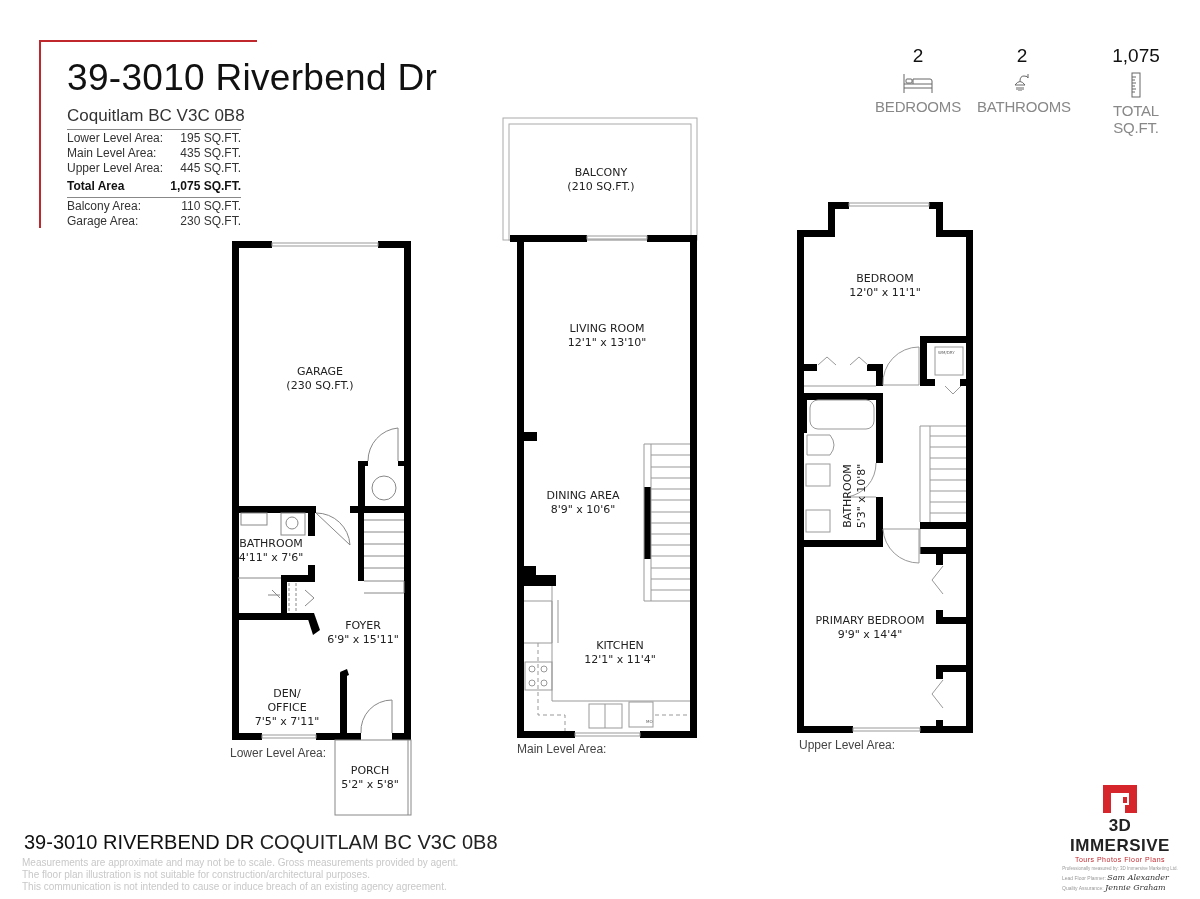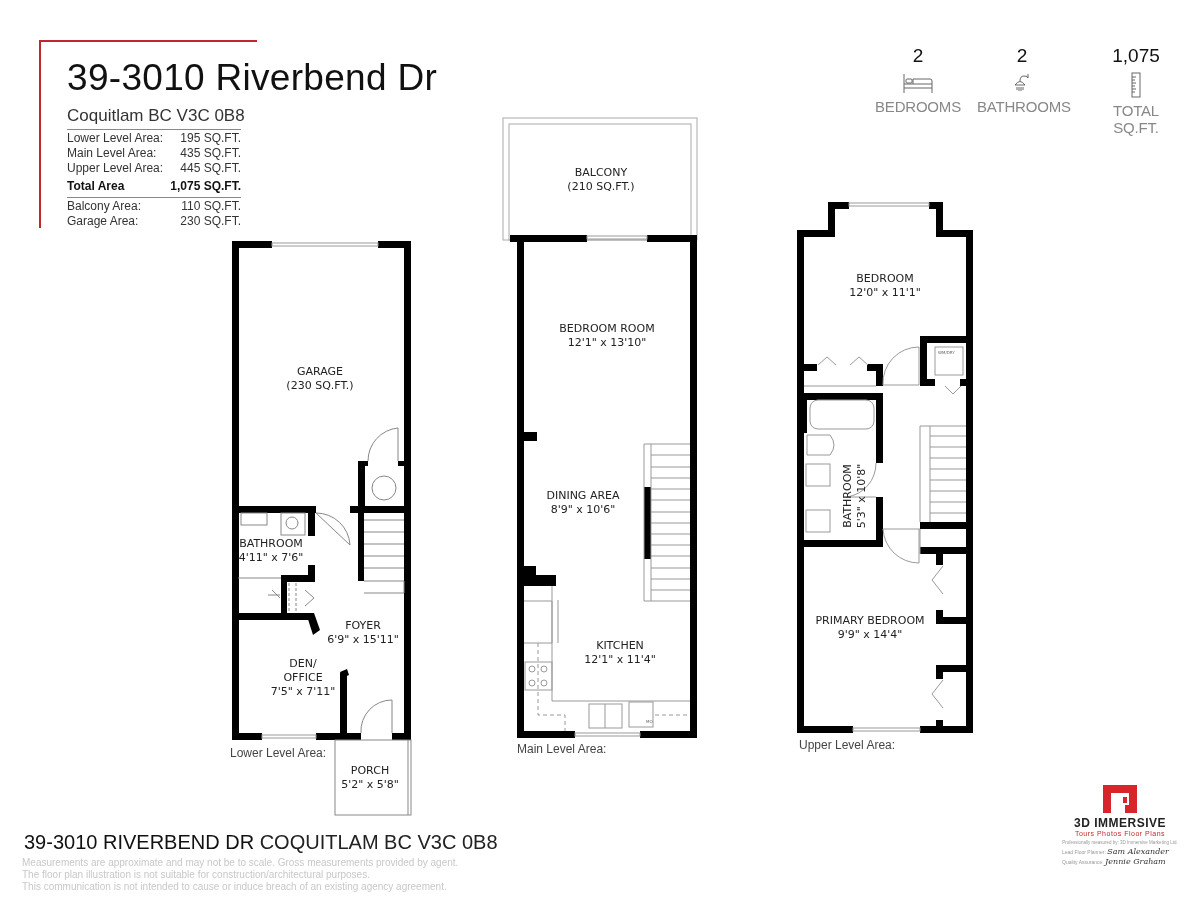--- a/index.html
+++ b/index.html
@@ -18,21 +18,21 @@
   .stat .lbl{font-size:15px;color:#888;margin-top:4px;letter-spacing:-0.2px;}
   .stat svg{display:block;margin:4px auto 0;}
   .plan svg{position:absolute;left:0;top:0;}
   .room-label{position:absolute;text-align:center;font-family:"DejaVu Sans",sans-serif;font-size:11px;line-height:14px;color:#222;white-space:nowrap;transform:translateX(-50%);}
   .level-label{position:absolute;font-size:12px;color:#444;}
   .footer-title{left:24px;top:829px;font-size:20px;line-height:26px;color:#111;text-align:center;}
   .footer-title .bold{font-weight:normal;color:#111;}
   .footer-title .light{color:#222;}
   .disclaimer{left:22px;top:857px;font-size:10px;line-height:12px;color:#c8c8c8;}
   .brand{left:1060px;top:785px;width:120px;text-align:center;}
-  .brand .name{font-weight:bold;font-size:12px;letter-spacing:0.5px;color:#222;margin-top:3px;}
+  .brand .name{font-weight:bold;font-size:17px;letter-spacing:0.5px;color:#222;margin-top:3px;}
   .brand .tag{font-size:7px;color:#c0272d;letter-spacing:0.5px;}
   .brand .small{font-size:4.5px;color:#999;margin-top:3px;}
   .brand .sig{font-size:5px;color:#999;text-align:left;padding-left:2px;margin-top:2px;line-height:9px;}
   .brand .sig i{font-family:"DejaVu Serif",serif;color:#333;font-size:8px;}
 </style>
 </head>
 <body>
 
 <div class="abs redline-h"></div>
 <div class="abs redline-v"></div>
@@ -272,37 +272,37 @@
       <div>(230 SQ.FT.)</div>
     </div>
   <div class="room-label" style="left:271px;top:537px;">
       <div>BATHROOM</div>
       <div>4'11" x 7'6"</div>
     </div>
   <div class="room-label" style="left:363px;top:619px;">
       <div>FOYER</div>
       <div>6'9" x 15'11"</div>
     </div>
-  <div class="room-label" style="left:287px;top:657px;margin-left:16px;">
+  <div class="room-label" style="left:287px;top:687px;">
       <div>DEN/</div>
       <div>OFFICE</div>
       <div>7'5" x 7'11"</div>
     </div>
   <div class="room-label" style="left:370px;top:764px;">
       <div>PORCH</div>
       <div>5'2" x 5'8"</div>
     </div>
   <div class="level-label" style="left:230px;top:746px;">Lower Level Area:</div>
 
   <div class="room-label" style="left:601px;top:166px;">
       <div>BALCONY</div>
       <div>(210 SQ.FT.)</div>
     </div>
   <div class="room-label" style="left:607px;top:322px;">
-      <div>BEDROOM ROOM</div>
+      <div>LIVING ROOM</div>
       <div>12'1" x 13'10"</div>
     </div>
   <div class="room-label" style="left:583px;top:489px;">
       <div>DINING AREA</div>
       <div>8'9" x 10'6"</div>
     </div>
   <div class="room-label" style="left:620px;top:639px;">
       <div>KITCHEN</div>
       <div>12'1" x 11'4"</div>
     </div>

